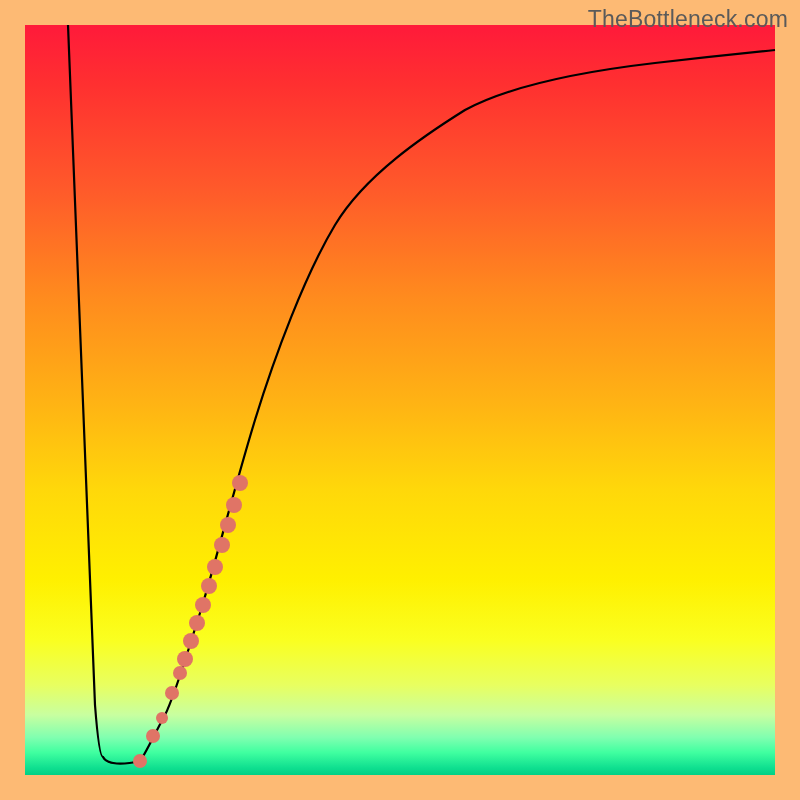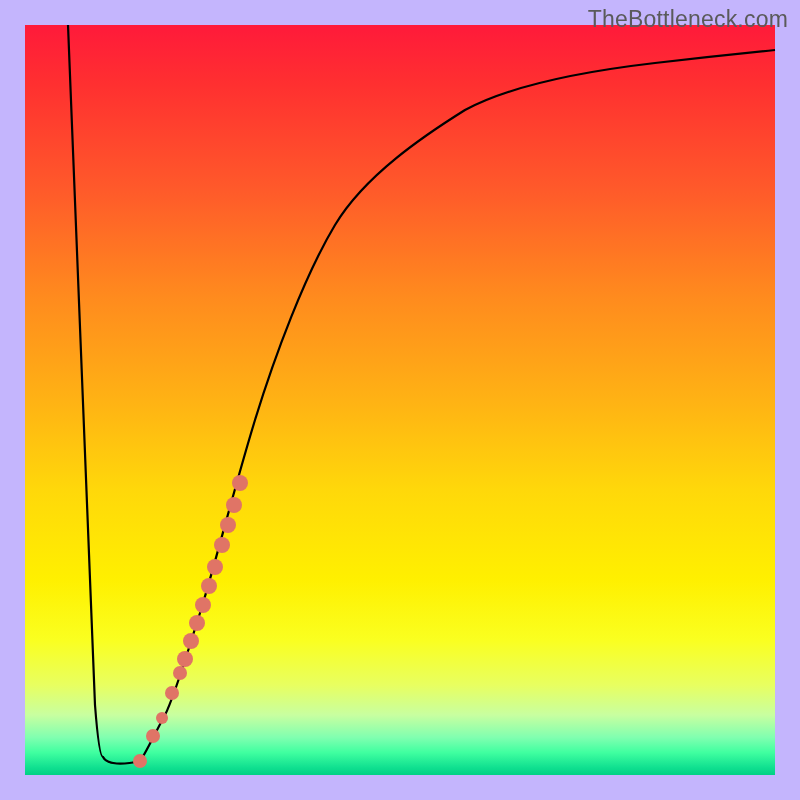--- a/index.html
+++ b/index.html
@@ -6,21 +6,21 @@
     margin: 0;
     padding: 0;
     width: 800px;
     height: 800px;
     overflow: hidden;
   }
   .chart-container {
     position: relative;
     width: 800px;
     height: 800px;
-    background: #c4b5fd;
+    background: #fdba74;
   }
   .plot-area {
     position: absolute;
     left: 25px;
     top: 25px;
     width: 750px;
     height: 750px;
     background: linear-gradient(to bottom,
       #ff1a3a 0%,
       #ff3030 8%,

